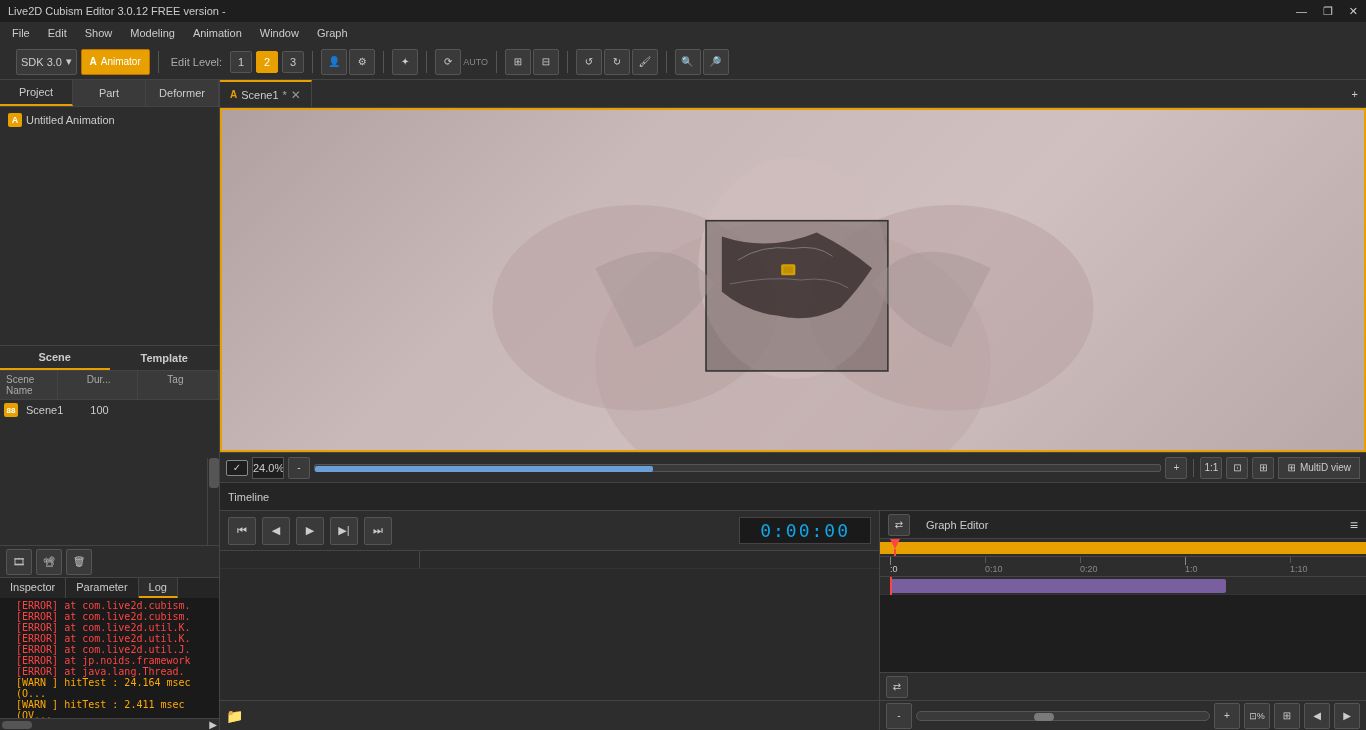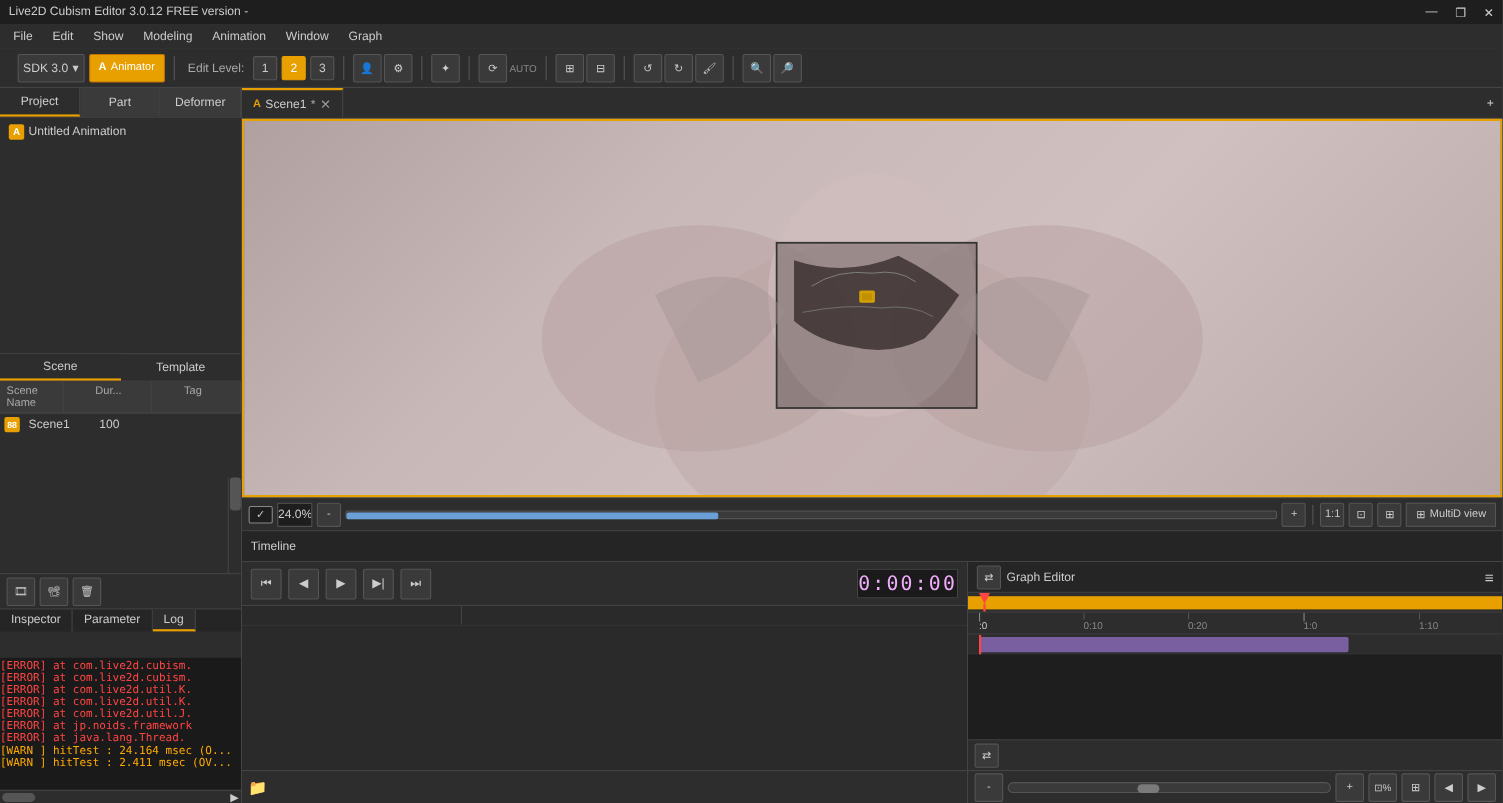--- a/index.html
+++ b/index.html
@@ -28,21 +28,21 @@
     
     #left-panel { width: 220px; min-width: 220px; display: flex; flex-direction: column; background: #2d2d2d; border-right: 1px solid #444; }
     #left-tabs { display: flex; border-bottom: 1px solid #444; }
     .left-tab { flex: 1; height: 26px; display: flex; align-items: center; justify-content: center; cursor: pointer; font-size: 11px; color: #ccc; background: #3a3a3a; border-right: 1px solid #444; }
     .left-tab.active { background: #2d2d2d; border-bottom: 2px solid #e8a000; }
     #project-tree { flex: 1; padding: 4px; overflow-y: auto; }
     .tree-item { display: flex; align-items: center; gap: 4px; padding: 2px 4px; color: #ccc; font-size: 11px; cursor: pointer; }
     .tree-icon { width: 14px; height: 14px; background: #e8a000; border-radius: 2px; display: flex; align-items: center; justify-content: center; font-size: 9px; color: #fff; font-weight: bold; }
     #left-bottom { height: 200px; border-top: 1px solid #444; display: flex; flex-direction: column; }
     #scene-template-tabs { display: flex; border-bottom: 1px solid #444; }
-    .scene-tab { flex: 1; height: 24px; display: flex; align-items: center; justify-content: center; cursor: pointer; font-size: 11px; color: #ccc; }
+    .scene-tab { flex: 1; height: 24px; display: flex; align-items: center; justify-content: center; cursor: pointer; font-size: 11px; color: #ccc; font-weight: bold; }
     .scene-tab.active { background: #2d2d2d; border-bottom: 2px solid #e8a000; }
     #scene-table { flex: 1; overflow: auto; }
     .scene-table-header { display: flex; background: #3a3a3a; border-bottom: 1px solid #444; gap: 23px; }
     .scene-table-col { padding: 3px 6px; font-size: 10px; color: #aaa; flex: 1; border-right: 1px solid #444; }
     .scene-table-row { display: flex; align-items: center; padding: 2px 4px; cursor: pointer; }
     .scene-cell { padding: 2px 4px; font-size: 11px; flex: 1; }
 
     
     #center-panel { flex: 1; display: flex; flex-direction: column; background: #444; }
     #viewport-tabs { height: 28px; background: #2d2d2d; display: flex; align-items: center; border-bottom: 1px solid #444; }
@@ -58,38 +58,38 @@
     .vp-sep { width: 1px; height: 18px; background: #555; margin: 0 2px; }
     .multiview-btn { margin-left: auto; padding: 0 8px; height: 22px; background: #3a3a3a; border: 1px solid #555; color: #ccc; display: flex; align-items: center; gap: 4px; cursor: pointer; font-size: 10px; }
 
     
     #timeline-area { height: 248px; background: #2d2d2d; border-top: 1px solid #444; display: flex; flex-direction: column; }
     #timeline-header { height: 28px; background: #252525; display: flex; align-items: center; padding: 0 8px; border-bottom: 1px solid #444; }
     #timeline-body { flex: 1; display: flex; }
     #timeline-left { width: 660px; min-width: 660px; border-right: 1px solid #444; display: flex; flex-direction: column; }
     #timeline-controls { height: 40px; background: #2d2d2d; display: flex; align-items: center; padding: 0 8px; gap: 6px; border-bottom: 1px solid #444; }
     .tc-btn { width: 28px; height: 28px; background: #3a3a3a; border: 1px solid #555; color: #ccc; display: flex; align-items: center; justify-content: center; cursor: pointer; border-radius: 2px; }
-    #timecode { font-size: 18px; color: #f0abfc; background: #1a1a1a; padding: 2px 0; border: 1px solid #444; margin-left: auto; font-family: monospace; letter-spacing: 2px; }
+    #timecode { font-size: 18px; color: #0ea5e9; background: #1a1a1a; padding: 2px 20px; border: 1px solid #444; margin-left: auto; font-family: monospace; letter-spacing: 2px; }
     #timeline-track-area { flex: 1; background: #2a2a2a; position: relative; overflow: hidden; }
     #timeline-options { height: 30px; background: #2d2d2d; display: flex; align-items: center; padding: 0 6px; gap: 6px; border-top: 1px solid #444; border-bottom: 1px solid #444; }
     .timeline-opt-btn { height: 22px; min-width: 22px; background: #3a3a3a; border: 1px solid #555; color: #ccc; display: flex; align-items: center; justify-content: center; cursor: pointer; font-size: 10px; border-radius: 2px; }
     #timeline-footer { height: 30px; background: #2d2d2d; display: flex; align-items: center; padding: 0 6px; gap: 4px; border-top: 1px solid #444; }
     #timeline-right { flex: 1; display: flex; flex-direction: column; }
     #graph-header { height: 28px; background: #252525; display: flex; align-items: center; padding: 0 8px; gap: 4px; border-bottom: 1px solid #444; }
     .graph-header-btn { width: 22px; height: 22px; background: #3a3a3a; border: 1px solid #555; color: #ccc; display: flex; align-items: center; justify-content: center; cursor: pointer; font-size: 10px; border-radius: 2px; }
     .graph-menu { margin-left: auto; cursor: pointer; color: #ccc; font-size: 14px; }
     #graph-area { flex: 1; background: #1e1e1e; position: relative; overflow: hidden; }
     #graph-ruler { height: 20px; background: #2d2d2d; display: flex; align-items: center; border-bottom: 1px solid #444; }
     #graph-footer { height: 30px; background: #2d2d2d; display: flex; align-items: center; padding: 0 6px; gap: 4px; border-top: 1px solid #444; }
     #graph-scrollbar { flex: 1; height: 10px; background: #3a3a3a; border: 1px solid #555; border-radius: 5px; position: relative; }
     .scroll-thumb { width: 20px; height: 8px; background: #7a7a7a; border-radius: 4px; position: absolute; top: 1px; left: 40%; }
     #bottom-tabs { display: flex; background: #252525; border-top: 1px solid #444; }
     .bottom-tab { padding: 3px 10px; font-size: 11px; color: #ccc; cursor: pointer; border-right: 1px solid #444; }
     .bottom-tab.active { background: #2d2d2d; border-bottom: 2px solid #e8a000; }
-    #log-area { height: 120px; background: #1a1a1a; overflow-y: auto; padding: 2px 0; font-size: 10px; font-family: monospace; margin-top: 24px; }
+    #log-area { height: 120px; background: #1a1a1a; overflow-y: auto; padding: 2px 16px; font-size: 10px; font-family: monospace; }
     .log-error { color: #ff4444; }
     .log-warn { color: #ffaa00; }
 
     
     .track-row { height: 18px; display: flex; align-items: center; border-bottom: 1px solid #333; }
     .track-name { width: 200px; padding-left: 8px; font-size: 10px; color: #aaa; border-right: 1px solid #444; height: 100%; display: flex; align-items: center; }
 
     
     .folder-icon { color: #e8a000; font-size: 14px; cursor: pointer; }
   </style>
@@ -313,21 +313,21 @@
           </div>
 
           <div id="timeline-footer" style="height:30px;background:#2d2d2d;display:flex;align-items:center;padding:0 6px;gap:4px;border-top:1px solid #444;">
             <span class="folder-icon">📁</span>
           </div>
         </div>
 
         <div id="timeline-right">
           <div id="graph-header">
             <div class="graph-header-btn">⇄</div>
-            <span style="margin-left:1px;">Graph Editor</span>
+            <span style="margin-left:12px;">Graph Editor</span>
             <div class="graph-menu">≡</div>
           </div>
           <div id="graph-area">
 
             <div style="height:18px;background:#2d2d2d;border-bottom:1px solid #444;position:relative;display:flex;align-items:center;">
               <div style="position:absolute;left:0;right:0;top:3px;height:12px;background:#e8a000;margin-left:0;"></div>
 
               <div style="position:absolute;left:10px;top:0;bottom:0;display:flex;flex-direction:column;align-items:center;">
                 <div style="width:10px;height:10px;background:#ff4444;clip-path:polygon(50% 100%,0 0,100% 0);"></div>
                 <div style="width:2px;flex:1;background:#ff4444;"></div>

